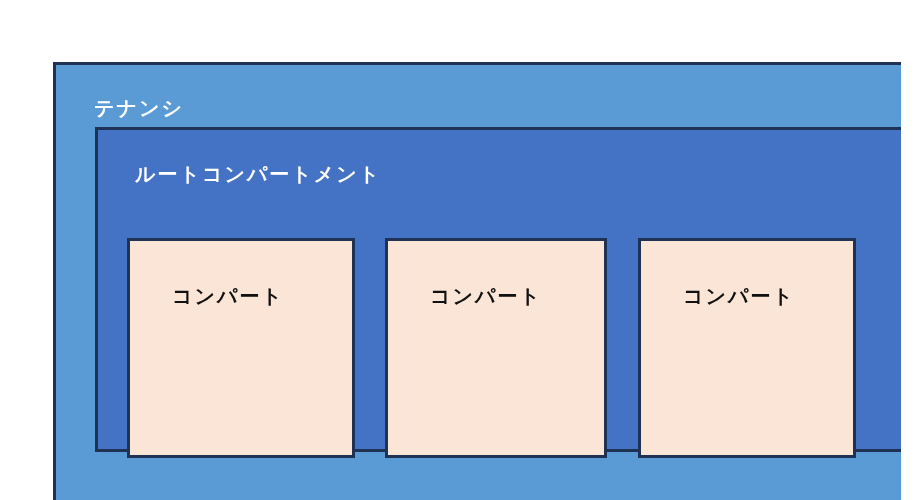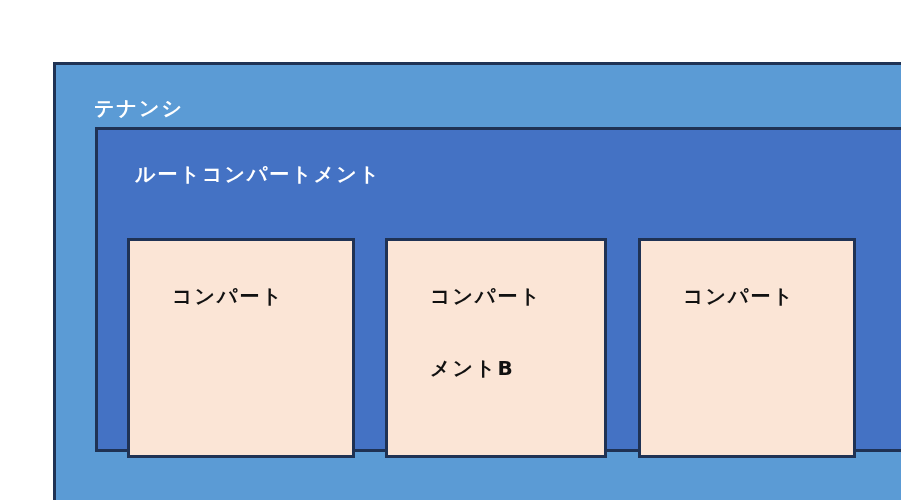--- a/index.html
+++ b/index.html
@@ -77,21 +77,20 @@
 
     <div class="box root">
       <div class="root-label">ルートコンパートメント</div>
 
       <div class="box compartment a">
         <span class="line">コンパート</span>
       </div>
 
       <div class="box compartment b">
         <span class="line">コンパート</span>
-        <span class="line">メントB</span>
       </div>
 
       <div class="box compartment c">
         <span class="line">コンパート</span>
       </div>
 
     </div>
   </div>
 
 </div>

